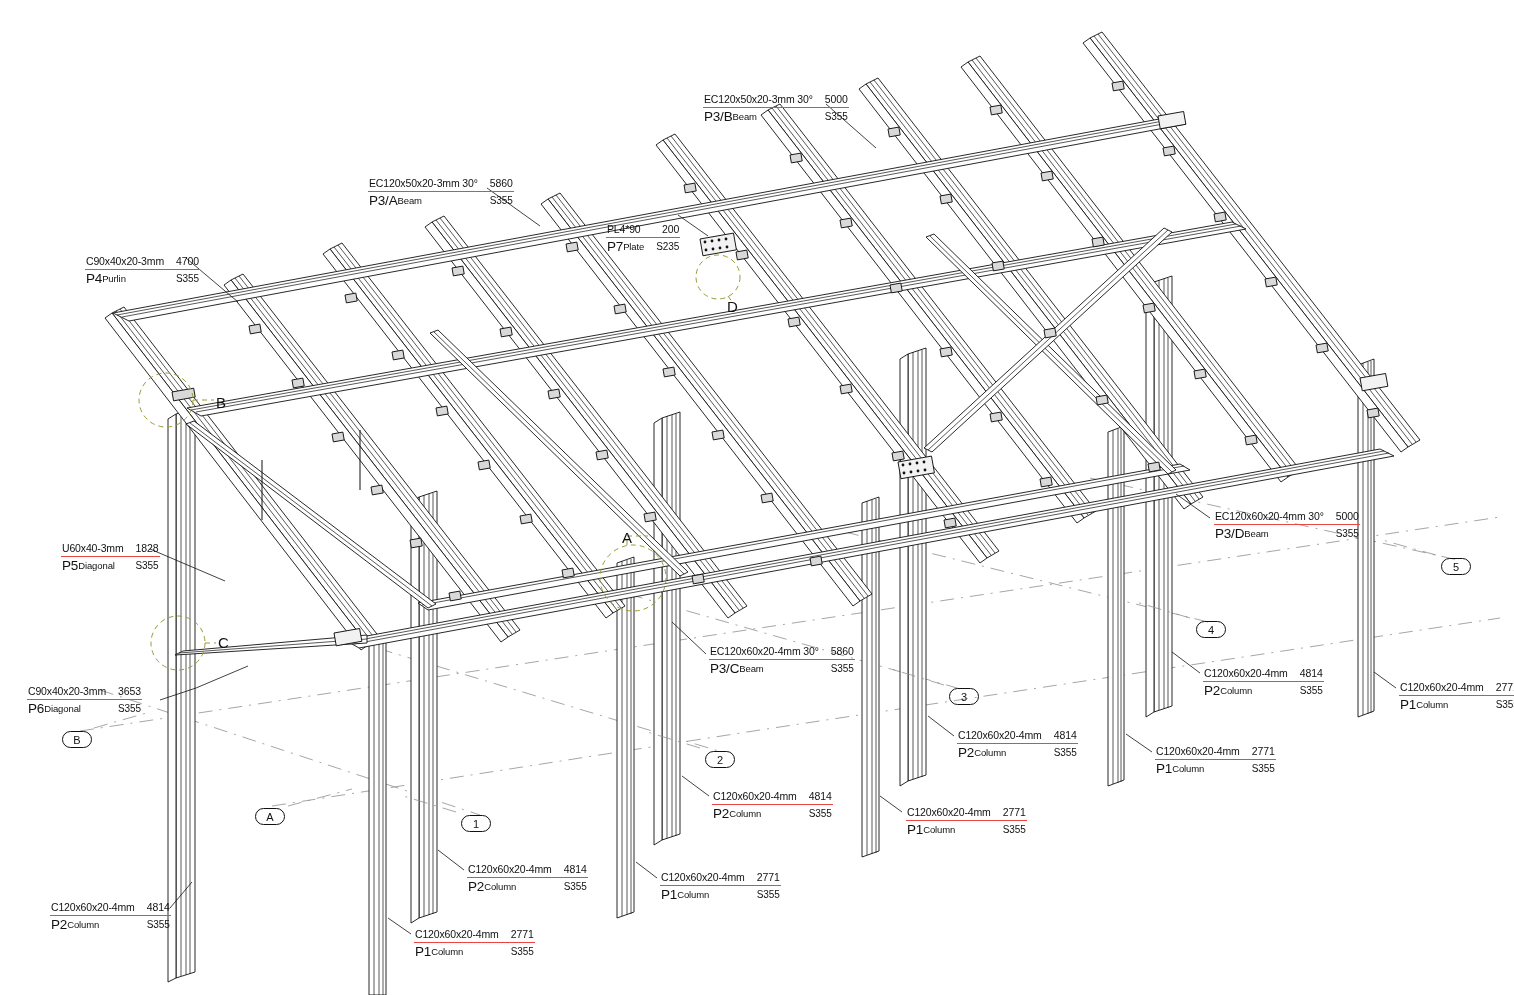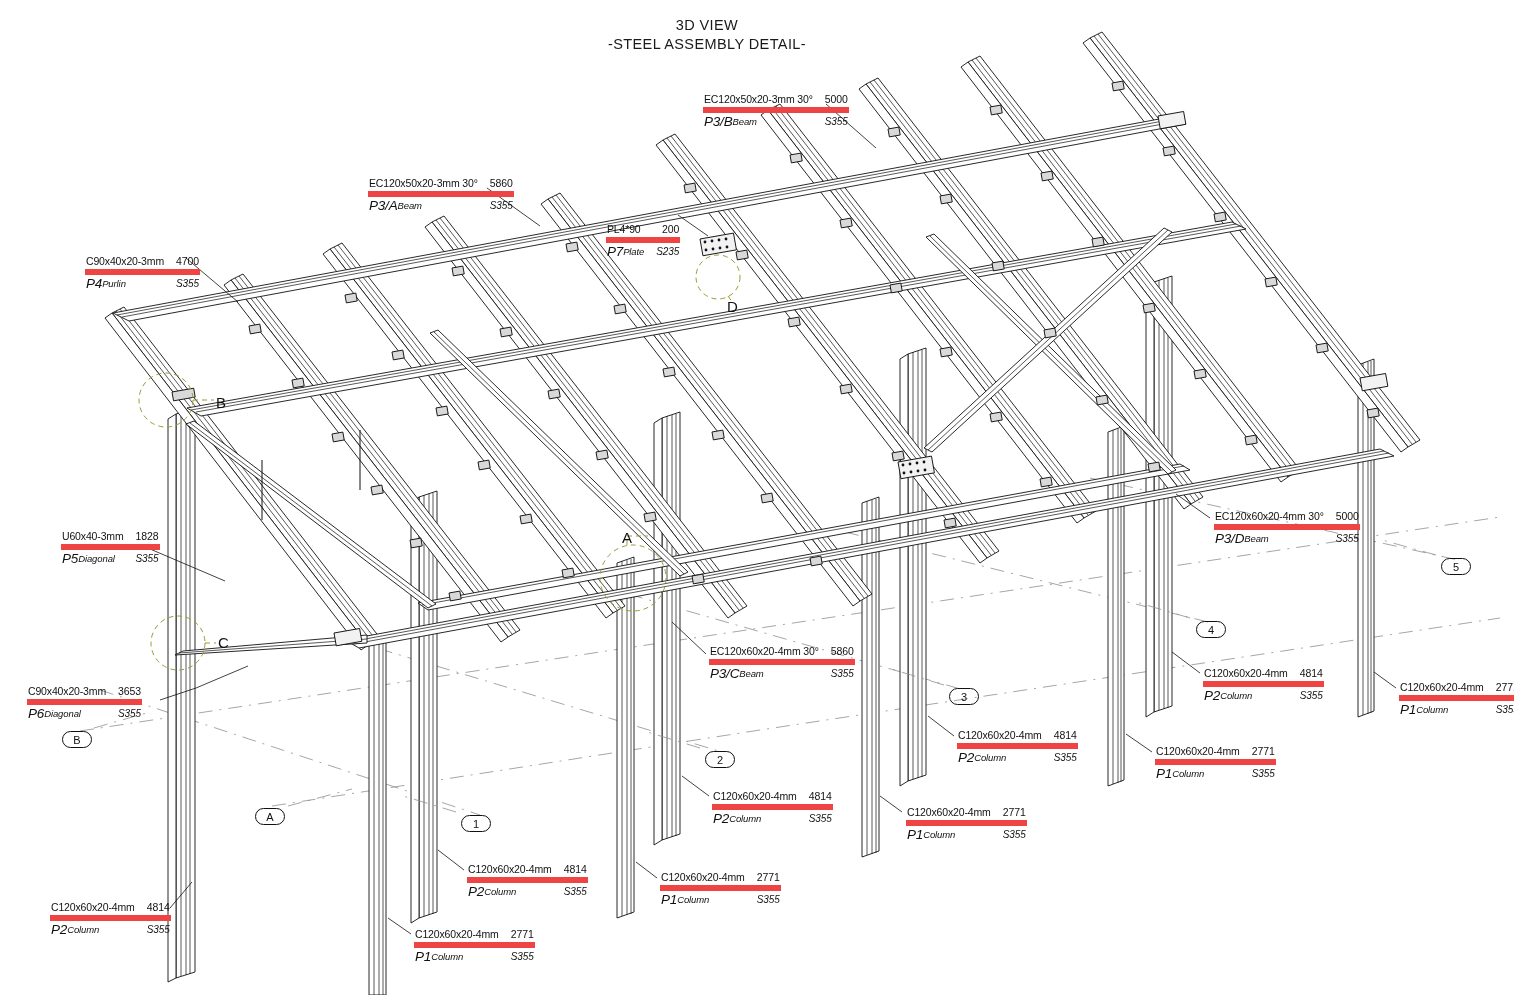--- a/index.html
+++ b/index.html
@@ -44,33 +44,32 @@
   
   .tag {
     position: absolute;
     color: #111111;
     white-space: nowrap;
   }
   .tag .row1 {
     display: flex;
     justify-content: space-between;
     align-items: flex-end;
-    border-bottom: 6px solid #ef4444;
+    border-bottom: 1px solid #ef4444;
     font-size: 10.5px;
     line-height: 13px;
     padding: 0 1px 0.5px 1px;
   }
   .tag .row1 .spec { letter-spacing: -0.15px; }
   .tag .row1 .len { padding-left: 12px; letter-spacing: -0.1px; }
   .tag .row2 {
     display: flex;
     justify-content: space-between;
     align-items: flex-start;
     padding: 1px 1px 0 1px;
-    font-style: italic;
   }
   .tag .row2 .mark {
     font-size: 13.5px;
     line-height: 15px;
     letter-spacing: -0.2px;
   }
   .tag .row2 .kind {
     font-size: 9.5px;
     line-height: 15px;
     padding-left: 0;
@@ -473,24 +472,20 @@
       <path class="axis" d="M 94 728 L 150 712"></path>
       <path class="axis" d="M 288 806 L 352 789"></path>
       <path class="axis" d="M 456 812 L 400 795"></path>
       <path class="axis" d="M 700 748 L 644 731"></path>
       <path class="axis" d="M 944 685 L 888 668"></path>
       <path class="axis" d="M 1190 618 L 1136 602"></path>
       <path class="axis" d="M 1436 555 L 1382 540"></path>
     </g>
   </svg>
 
-  <div class="title-block">
-    <div class="title-main">3D VIEW</div>
-    <div class="title-sub">-STEEL ASSEMBLY DETAIL-</div>
-  </div>
 
   <div id="callout-layer">
       <div class="tag" style="left: 85px; top: 255px;">
         <div class="row1">
           <span class="spec">C90x40x20-3mm</span>
           <span class="len">4700</span>
         </div>
         <div class="row2">
           <span class="mark">P4</span>
           <span class="kind">Purlin</span>
@@ -523,21 +518,21 @@
         <div class="row1">
           <span class="spec">PL4*90</span>
           <span class="len">200</span>
         </div>
         <div class="row2">
           <span class="mark">P7</span>
           <span class="kind">Plate</span>
           <span class="grade">S235</span>
         </div>
       </div>
-      <div class="tag" style="left: 61px; top: 530px;">
+      <div class="tag" style="left: 61px; top: 542px;">
         <div class="row1">
           <span class="spec">U60x40-3mm</span>
           <span class="len">1828</span>
         </div>
         <div class="row2">
           <span class="mark">P5</span>
           <span class="kind">Diagonal</span>
           <span class="grade">S355</span>
         </div>
       </div>

